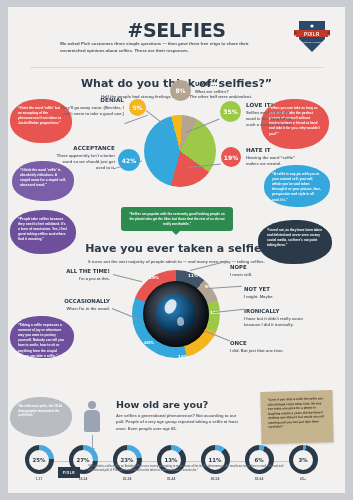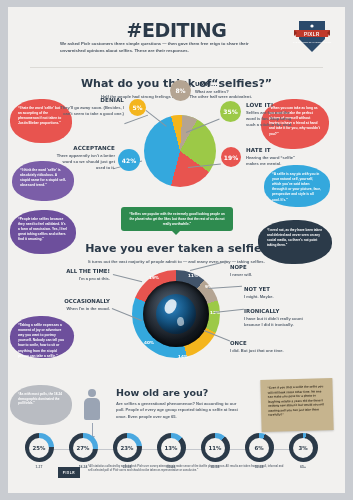--- a/index.html
+++ b/index.html
@@ -217,21 +217,21 @@
     border-radius: 46% 50% 45% 48% / 48% 46% 50% 45%;
   }
   .cloud-dark {
     position: absolute; left: 250px; top: -22px; width: 74px; height: 44px;
     background: #2b3a49; color: #fff; font-size: 3.2px; line-height: 1.55;
     padding: 8px 9px; font-weight: bold;
     border-radius: 48% 45% 50% 46% / 45% 50% 46% 48%;
   }
 
   
-  .q3 { position: relative; height: 100px; margin-top: 4px; }
+  .q3 { position: relative; height: 100px; margin-top: 16px; }
   .person {
     position: absolute; left: 76px; top: 8px; width: 16px; height: 34px;
   }
   .p-head { position: absolute; left: 4px; top: 0; width: 8px; height: 8px;
             border-radius: 50%; background: #9aa4b4; }
   .p-body { position: absolute; left: 0; top: 9px; width: 16px; height: 22px;
             background: #9aa4b4; border-radius: 5px 5px 2px 2px; }
   .p-stand { position: absolute; left: 7.5px; top: 34px; width: 1px; height: 14px;
              background: #9aa4b4; }
   .p-arrow { position: absolute; left: 5px; top: 47px;
@@ -290,21 +290,21 @@
     position: absolute; left: 80px; top: 0; width: 200px;
     font-size: 2.6px; line-height: 1.6; color: #6a727c; font-weight: bold;
   }
 </style>
 </head>
 <body>
 
 <div class="page">
 
   <div class="header">
-    <div class="title">#EDITING</div>
+    <div class="title">#SELFIES</div>
     <div class="subtitle">We asked Pixlr customers three simple questions — then gave them free reign to share their unvarnished opinions about selfies. These are their responses.</div>
 
     <div class="badge">
       <svg width="42" height="42" viewBox="0 0 42 42">
         <path d="M8 6 L34 6 L34 24 L21 37 L8 24 Z" fill="#2b4a6b"></path>
         <circle cx="21" cy="11" r="1.6" fill="#fff"></circle>
         <path d="M3 15 L39 15 L37 22 L5 22 Z" fill="#c0392b"></path>
         <path d="M3 15 L3 21 L6 18 Z" fill="#8e2a1f"></path>
         <path d="M39 15 L39 21 L36 18 Z" fill="#8e2a1f"></path>
       </svg>

